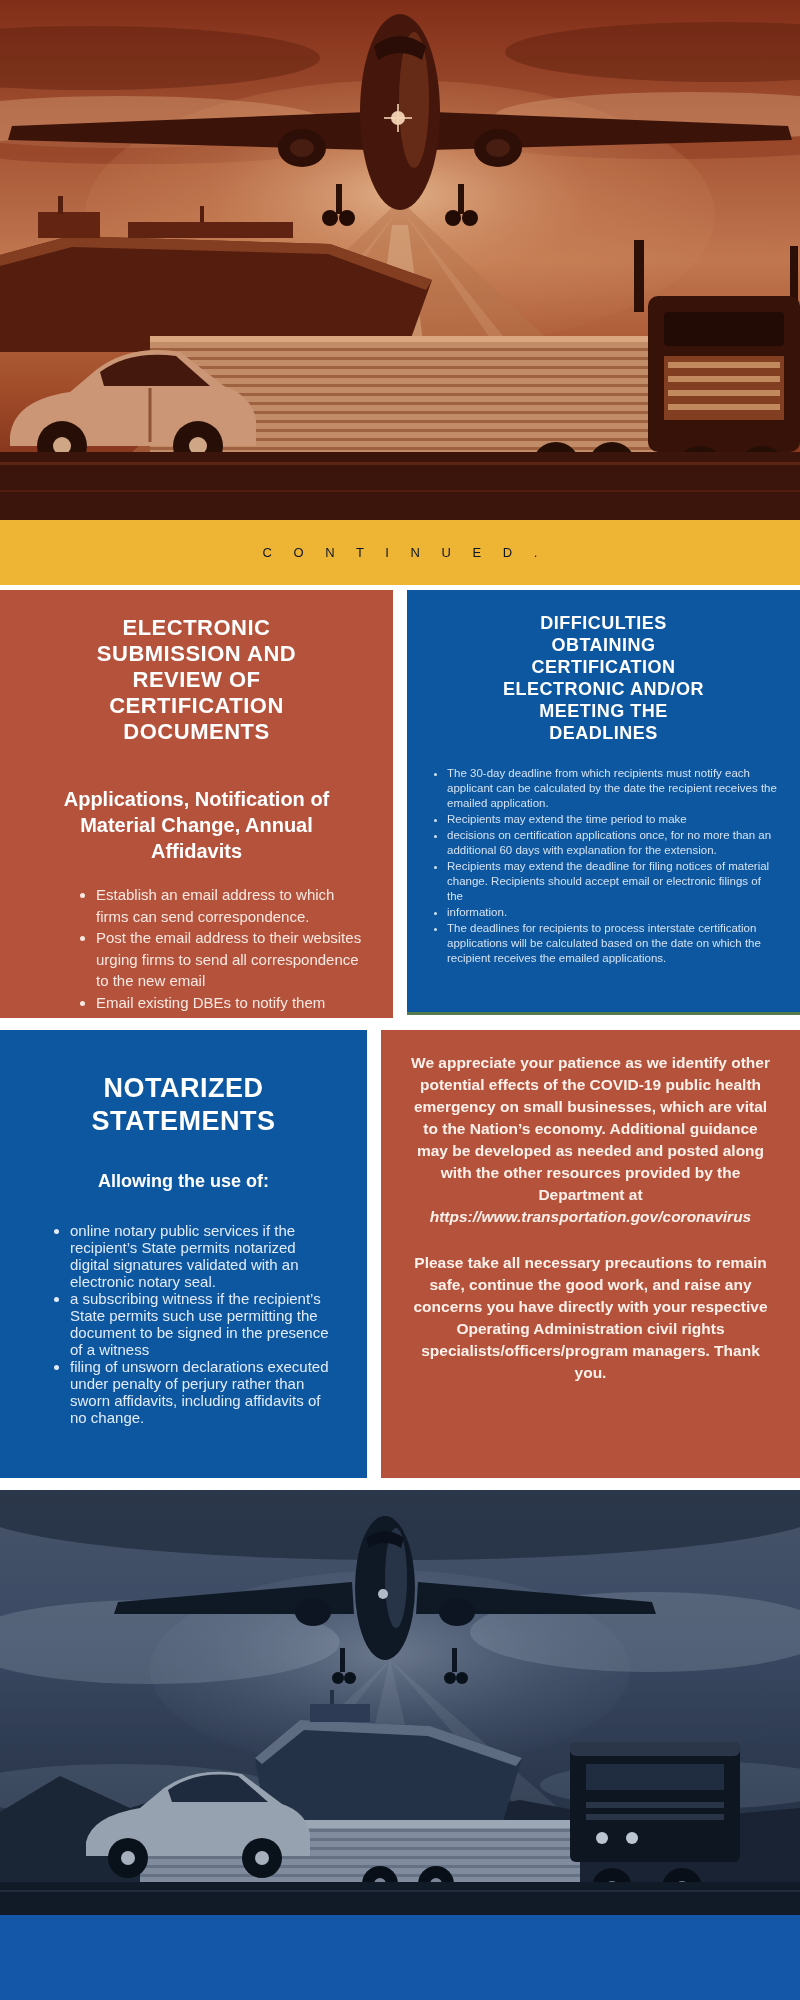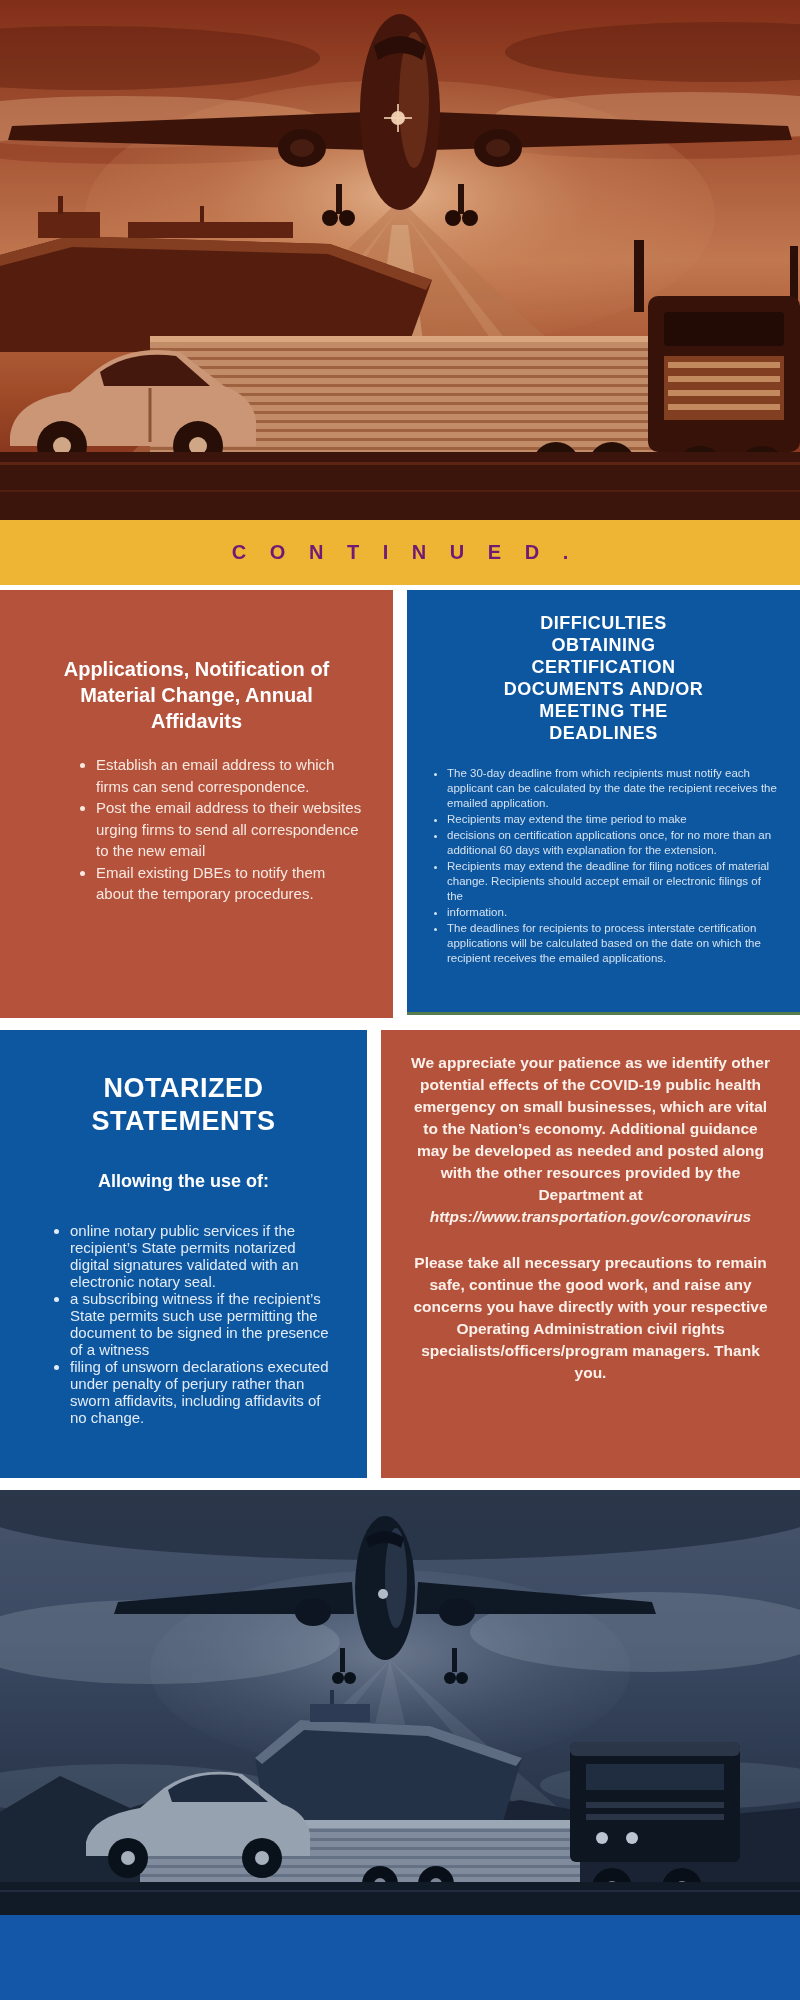--- a/index.html
+++ b/index.html
@@ -21,21 +21,21 @@
   .hero svg { display: block; }
   .hero-top { height: 520px; }
   .hero-bottom { height: 425px; }
 
   .banner {
     height: 65px; margin-bottom: 5px;
     background: var(--yellow);
     display: flex; align-items: center; justify-content: center;
   }
   .banner span {
-    color: #701a75; font-size: 20px; font-weight: bold;
+    color: #0f172a; font-size: 13px; font-weight: normal;
     letter-spacing: 9px; padding-left: 9px;
   }
 
   .row { display: flex; gap: 14px; background: var(--gap-white); }
   .row-1 { height: 428px; margin-bottom: 12px; }
   .row-2 { height: 448px; margin-bottom: 12px; }
   .card { flex: 1 1 0; overflow: hidden; }
   .card-red  { background: var(--red);  }
   .card-blue { background: var(--blue); }
 
@@ -193,30 +193,31 @@
       <rect width="800" height="520" fill="#a03c1e" opacity="0.12"></rect>
     </svg>
   </section>
 
   <section class="banner">
     <span>C O N T I N U E D .</span>
   </section>
 
   <div class="row row-1">
     <section class="card card-red card-electronic">
+      <h2>ELECTRONIC SUBMISSION AND REVIEW OF CERTIFICATION DOCUMENTS</h2>
       <h3>Applications, Notification of Material Change, Annual Affidavits</h3>
       <ul>
           <li>Establish an email address to which firms can send correspondence.</li>
           <li>Post the email address to their websites urging firms to send all correspondence to the new email</li>
           <li>Email existing DBEs to notify them about the temporary procedures.</li>
         </ul>
     </section>
 
     <section class="card card-blue card-difficulties">
-      <h2>DIFFICULTIES OBTAINING CERTIFICATION DOCUMENTS AND/OR MEETING THE DEADLINES</h2>
+      <h2>DIFFICULTIES OBTAINING CERTIFICATION ELECTRONIC AND/OR MEETING THE DEADLINES</h2>
       <ul>
           <li>The 30-day deadline from which recipients must notify each applicant can be calculated by the date the recipient receives the emailed application.</li>
           <li>Recipients may extend the time period to make</li>
           <li>decisions on certification applications once, for no more than an additional 60 days with explanation for the extension.</li>
           <li>Recipients may extend the deadline for filing notices of material change. Recipients should accept email or electronic filings of the</li>
           <li>information.</li>
           <li>The deadlines for recipients to process interstate certification applications will be calculated based on the date on which the recipient receives the emailed applications.</li>
         </ul>
     </section>
   </div>

